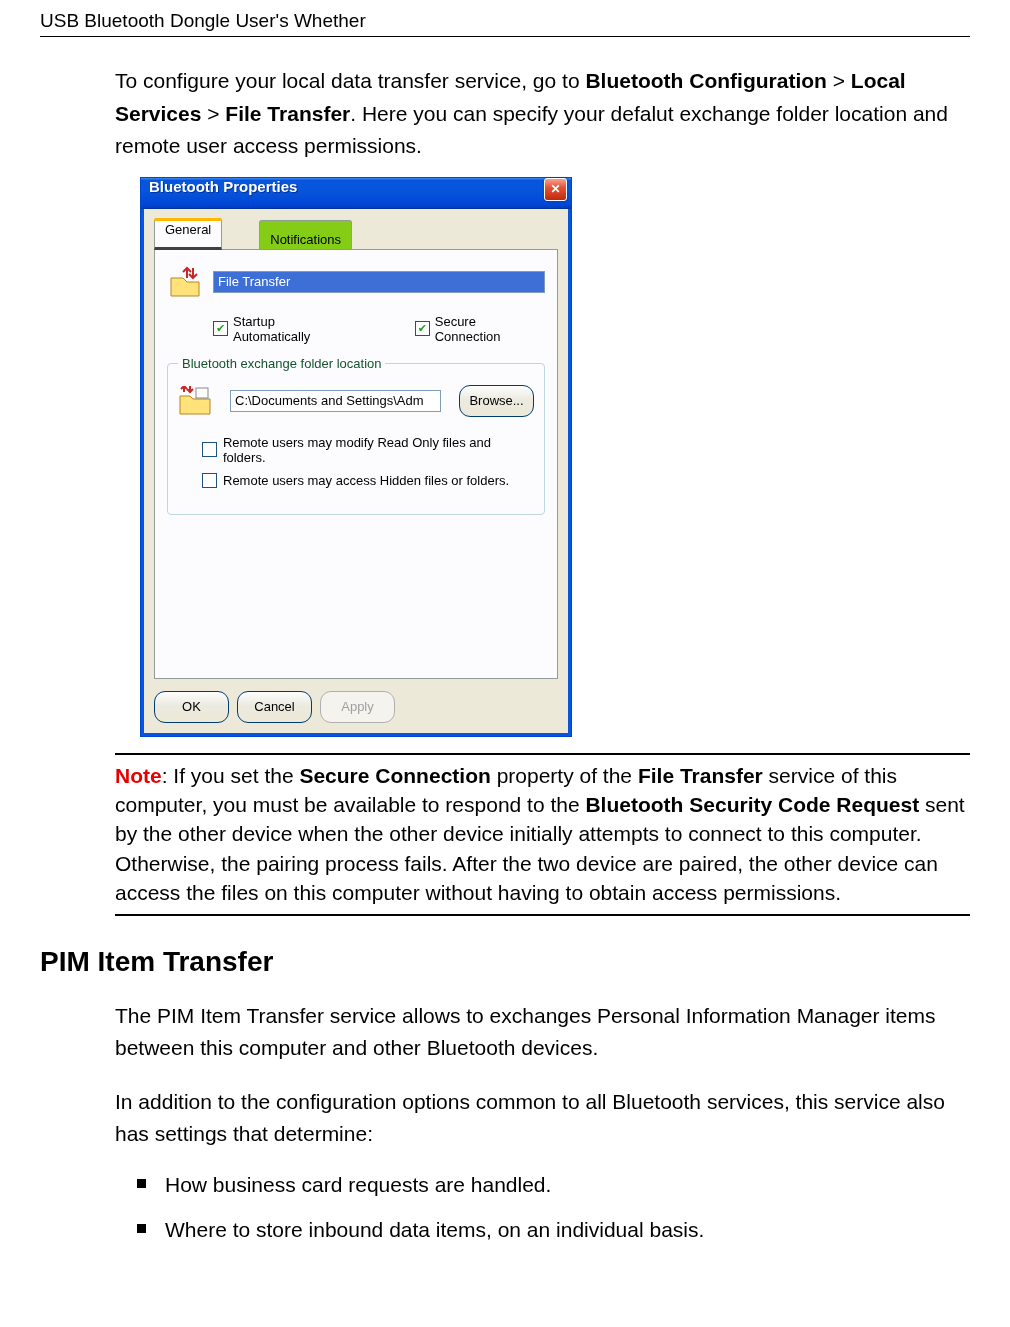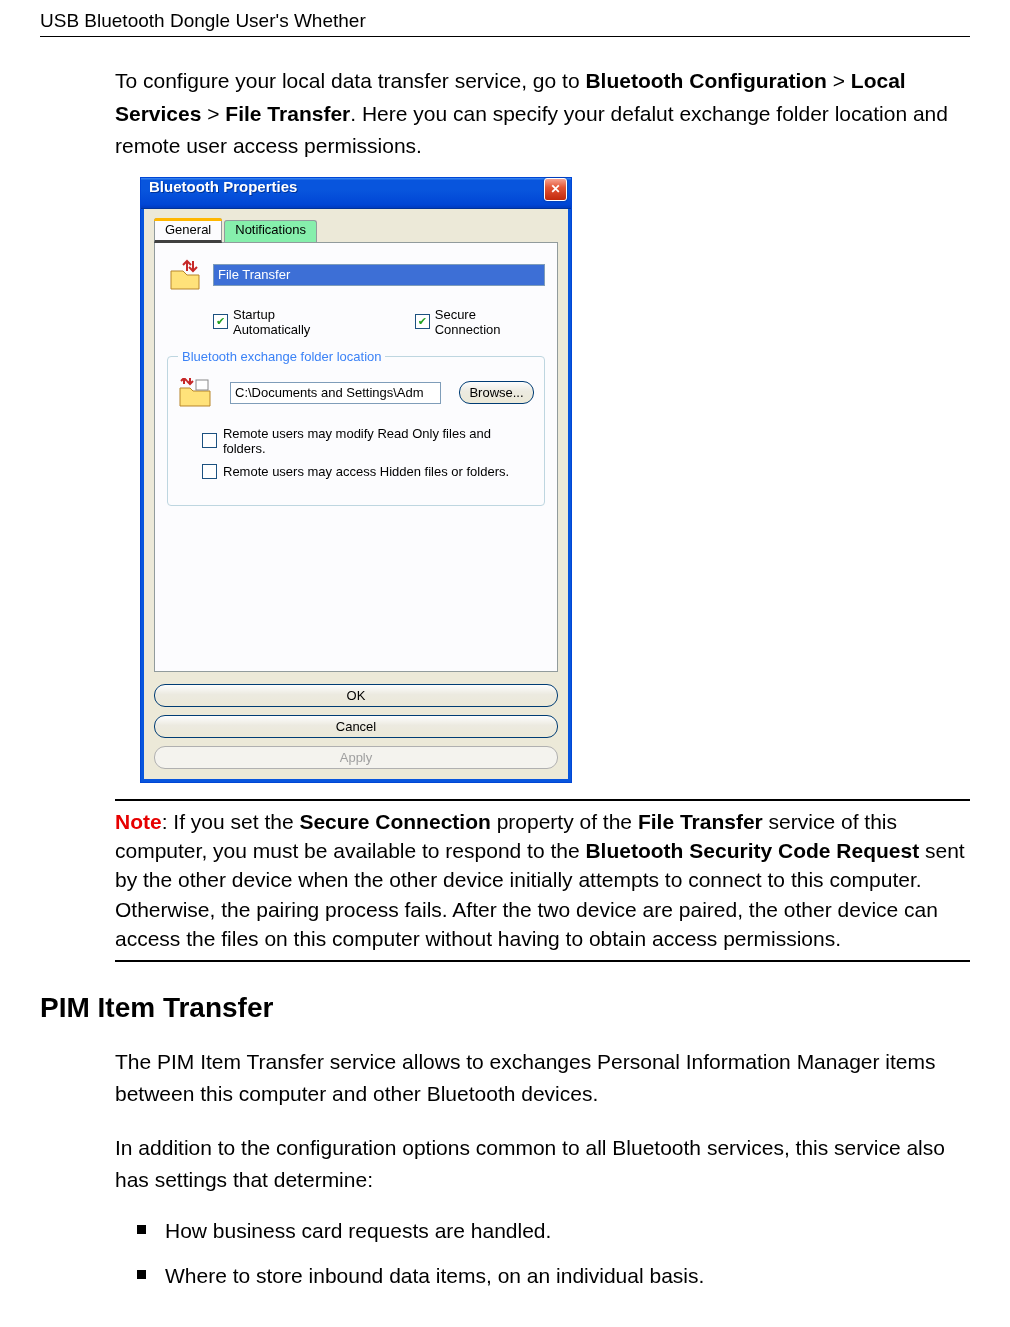--- a/index.html
+++ b/index.html
@@ -88,23 +88,24 @@
     margin-right: 2px;
     font-size: 13px;
   }
   .tab.active {
     background: #fcfcfe;
     border-bottom: 3px solid #404040;
     position: relative;
     z-index: 2;
   }
   .tab.inactive {
-    background: #86efac;
+    background: #84cc16;
     margin-top: 2px;
-    padding-top: 1px;
+    padding-top: 11px;
+    margin-left: 35px;
   }
   .tab.active::before {
     content: "";
     position: absolute;
     top: -1px; left: -1px; right: -1px;
     height: 3px;
     background: #ffb700;
     border-top-left-radius: 3px;
     border-top-right-radius: 3px;
   }
@@ -148,55 +149,55 @@
     display: inline-flex; align-items: center; justify-content: center;
     font-size: 11px; color: #21a121; line-height: 1;
   }
   fieldset.group {
     border: 1px solid #bed6e0;
     border-radius: 4px;
     margin: 0;
     padding: 14px 10px 18px 10px;
   }
   fieldset.group legend {
-    color: #3b82f6;
+    color: #14532d;
     font-size: 13px;
     padding: 0 4px;
   }
   .folder-row {
     display: flex; align-items: center; gap: 18px; margin-bottom: 18px;
   }
   .folder-icon { width: 34px; height: 30px; }
   .folder-input {
     flex: 1; height: 20px; border: 1px solid #7f9db9; background: #fff;
     padding: 0 4px; font-size: 13px; font-family: Tahoma, Arial, sans-serif;
   }
   .win-btn {
-    height: 23px;
+    height: 32px;
     min-width: 75px;
     border: 1px solid #003c74;
     background: linear-gradient(to bottom, #fdfdfd, #eceae0 45%, #ece9d8);
     border-radius: 11px;
     font-size: 13px;
     font-family: Tahoma, Arial, sans-serif;
     padding: 0 8px;
     cursor: default;
   }
   .win-btn.disabled {
     color: #a0a0a0;
     border-color: #b0b0b0;
     background: #f4f3ee;
   }
   .perm-chk {
     display: flex; align-items: center; gap: 6px; margin: 0 0 8px 24px;
     font-size: 13px;
   }
   .perm-chk .chk-box { color: transparent; }
   .dlg-buttons {
-    display: flex; justify-content: flex-start; gap: 8px; margin-top: 12px; flex-direction: column;
+    display: flex; justify-content: flex-start; gap: 8px; margin-top: 12px;
   }
 
   
   .note-wrap {
     border-top: 2px solid #000;
     border-bottom: 2px solid #000;
     padding: 6px 0;
     margin-bottom: 28px;
     font-size: 21px;
     line-height: 1.4;

